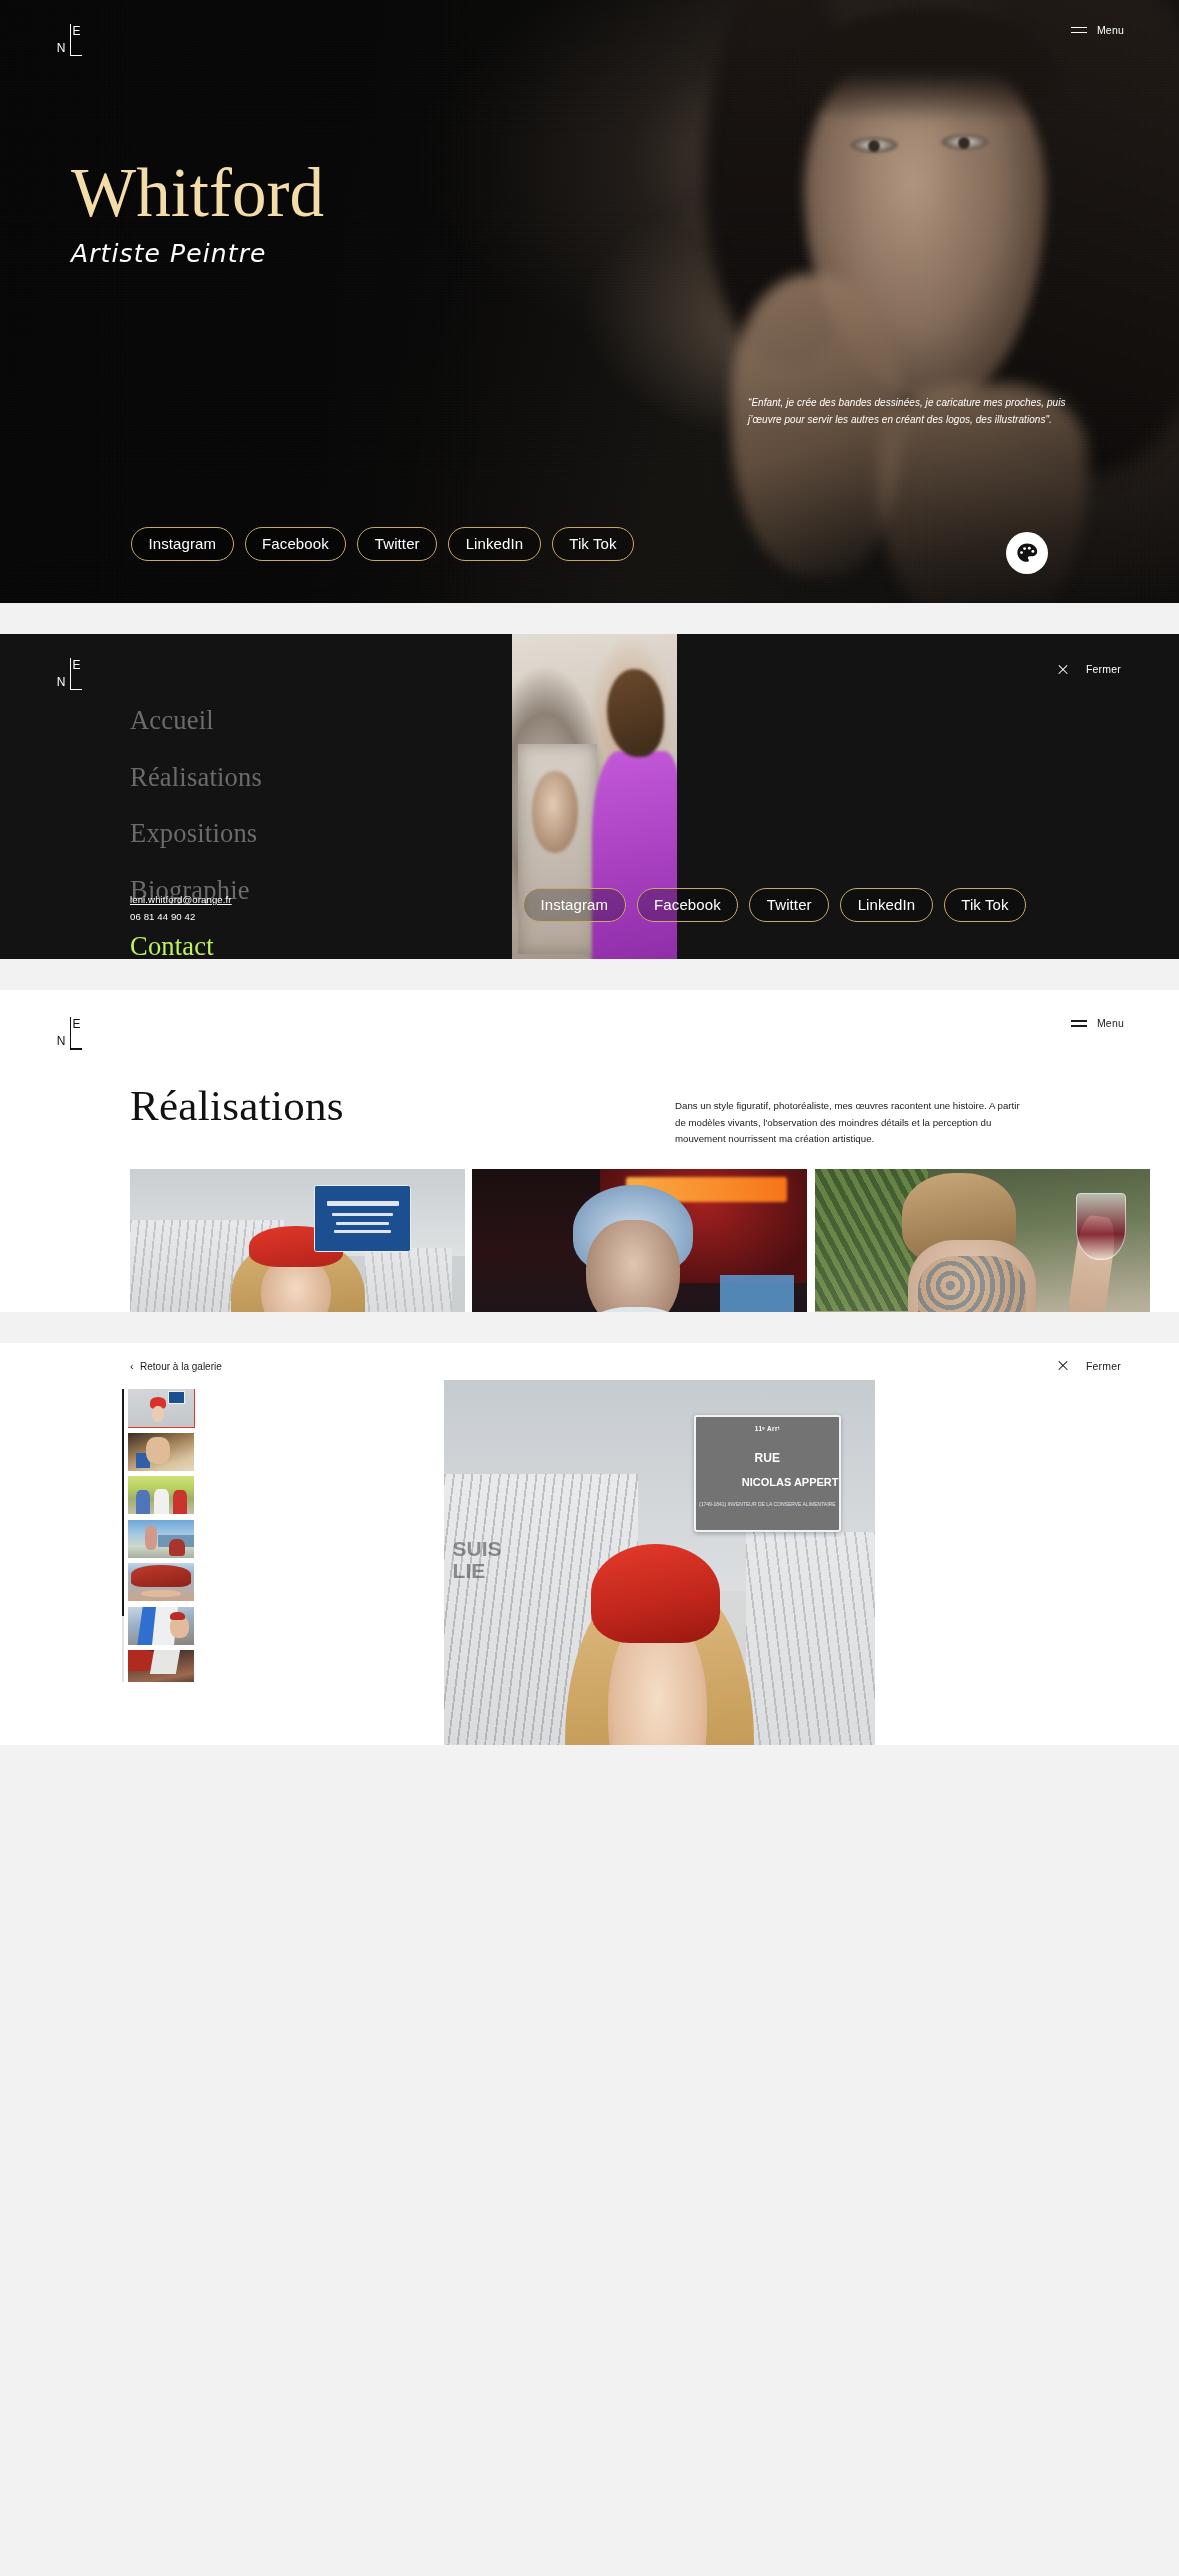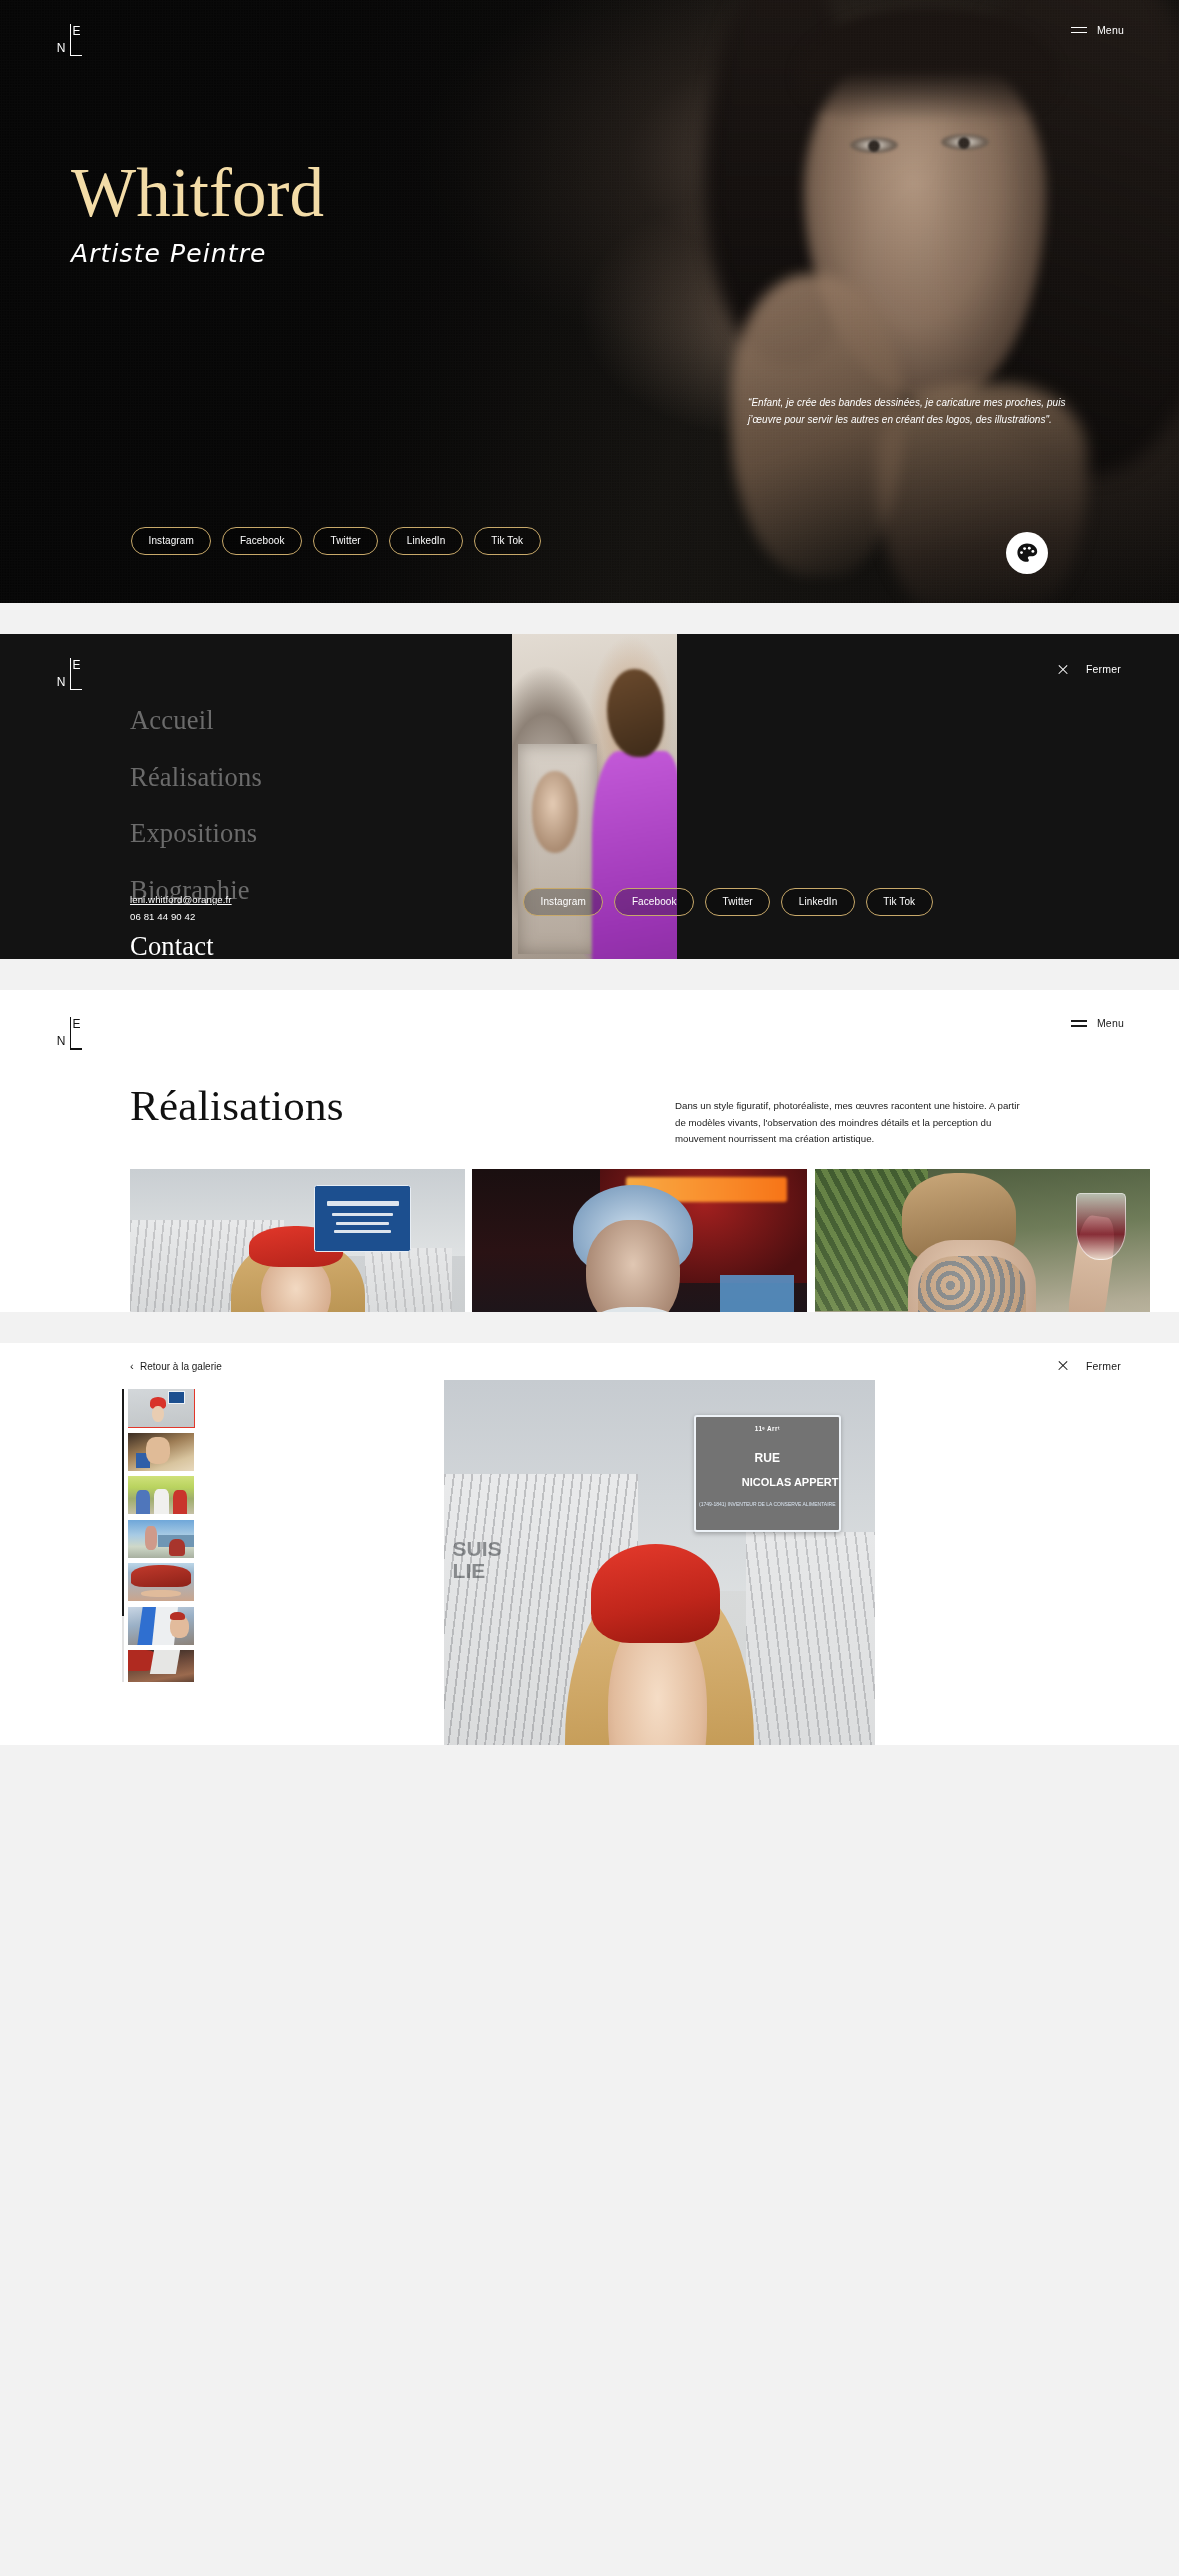--- a/index.html
+++ b/index.html
@@ -49,21 +49,21 @@
   .close-trigger .lbl { font-size: 10.5px; letter-spacing: 0.2px; }
   .close-trigger.light .x::before, .close-trigger.light .x::after { background: #fff; }
   .close-trigger.light .lbl { color: #fff; }
   .close-trigger.dark .x::before, .close-trigger.dark .x::after { background: #1a1a1a; }
   .close-trigger.dark .lbl { color: #1a1a1a; }
 
   
   .socials { display: flex; gap: 11px; }
   .pill {
     border: 0.9px solid #c8a96a; border-radius: 37px;
-    padding: 7.3px 16.5px; font-size: 10px; color: #fff;
+    padding: 7.3px 16.5px; font-size: 15px; color: #fff;
     background: rgba(0,0,0,.25); letter-spacing: 0.1px; cursor: pointer;
     white-space: nowrap;
     text-align: center;
   }
 
   
   .hero {
     position: relative; width: 1179px; height: 603px; overflow: hidden;
     background: #0a0a0a;
   }
@@ -126,21 +126,21 @@
   
   .gap { height: 31px; background: #f2f2f2; }
   .menu-panel { position: relative; width: 1179px; height: 325px; background: #131313; overflow:hidden; }
   .menu-panel .mp-header { position:absolute; top: 24px; left: 55px; }
   .mp-close { position: absolute; top: 29px; right: 58px; }
   .mp-nav { position: absolute; left: 130px; top: 71px; }
   .mp-nav a {
     display: block; font-family: "Liberation Serif", serif; font-size: 26.5px;
     color: #6b6b6b; text-decoration: none; margin-bottom: 25.6px; letter-spacing: 0.2px;
   }
-  .mp-nav a.active { color: #ffffff; }
+  .mp-nav a.active { color: #bef264; }
   .mp-photo { position: absolute; left: 512px; top: 0px; width: 165px; height: 399px; overflow: hidden; }
   .mp-photo .ph {
     position:absolute; inset:0;
     background:
       radial-gradient(ellipse 36% 30% at 72% 22%, #c8a483 0%, rgba(120,90,70,0) 72%),
       radial-gradient(ellipse 48% 34% at 70% 62%, #b451c9 0%, #8b2fa2 48%, rgba(90,30,110,0) 78%),
       radial-gradient(ellipse 45% 40% at 20% 42%, #cfc6bd 0%, #8d8176 55%, rgba(110,100,92,0) 85%),
       linear-gradient(170deg,#e3dcd3 0%, #cfc6ba 30%, #b9aea2 55%, #8d8075 100%);
   }
   .mp-photo .canvasart {

